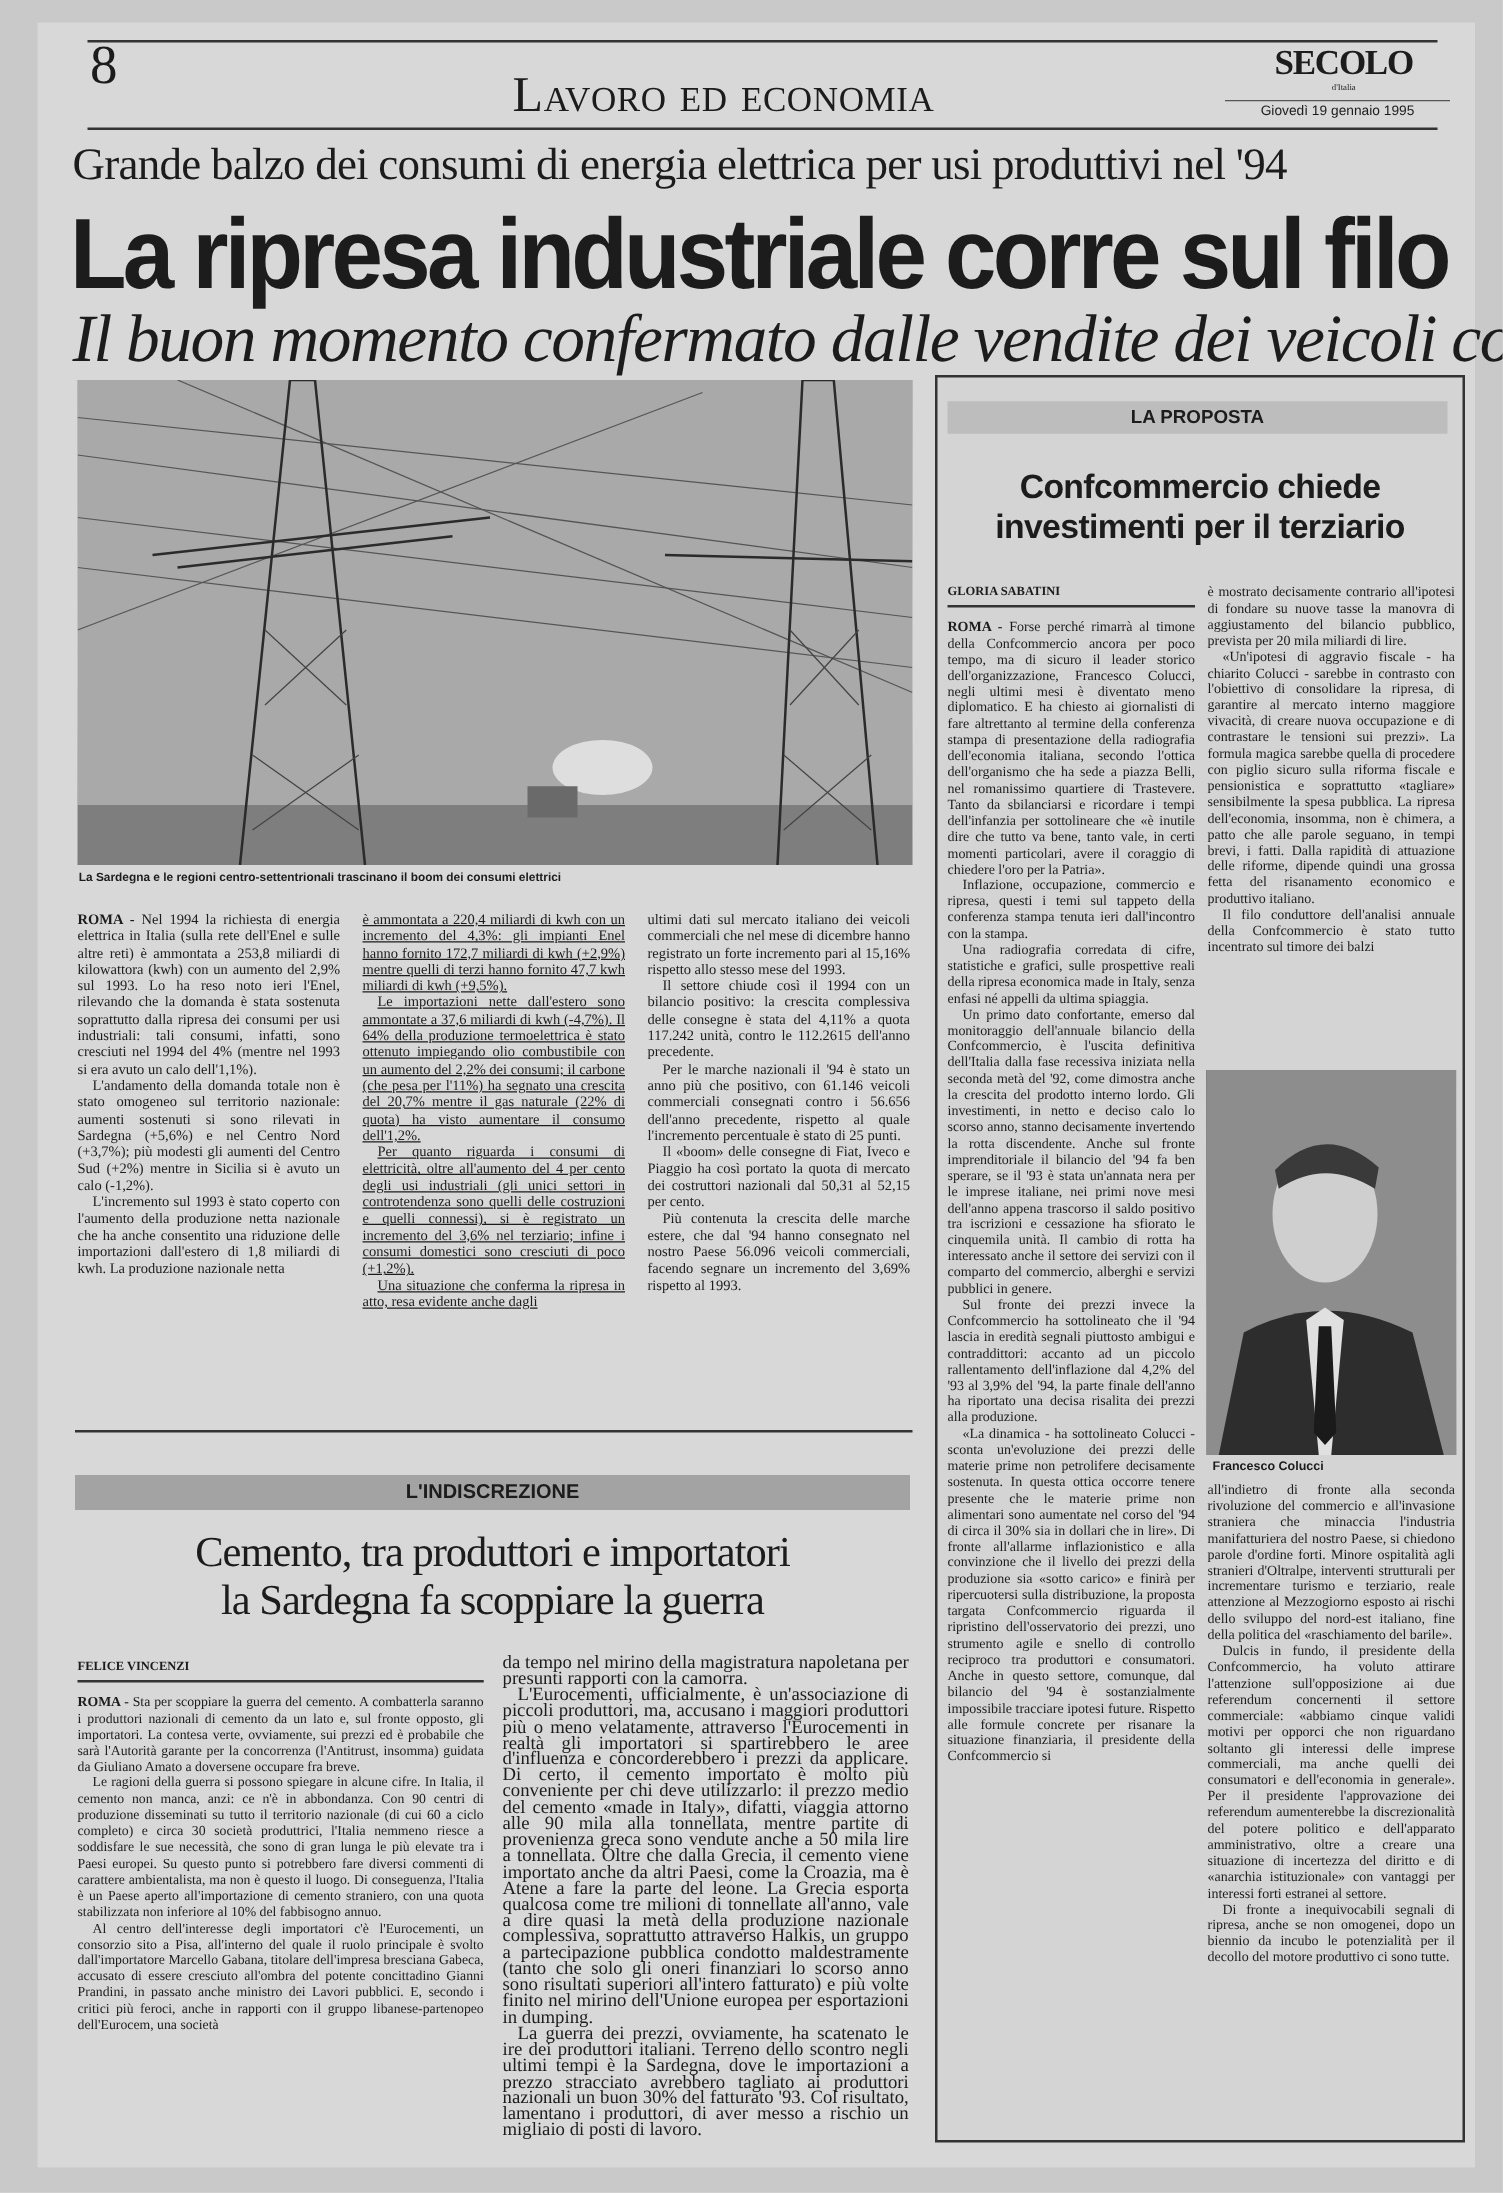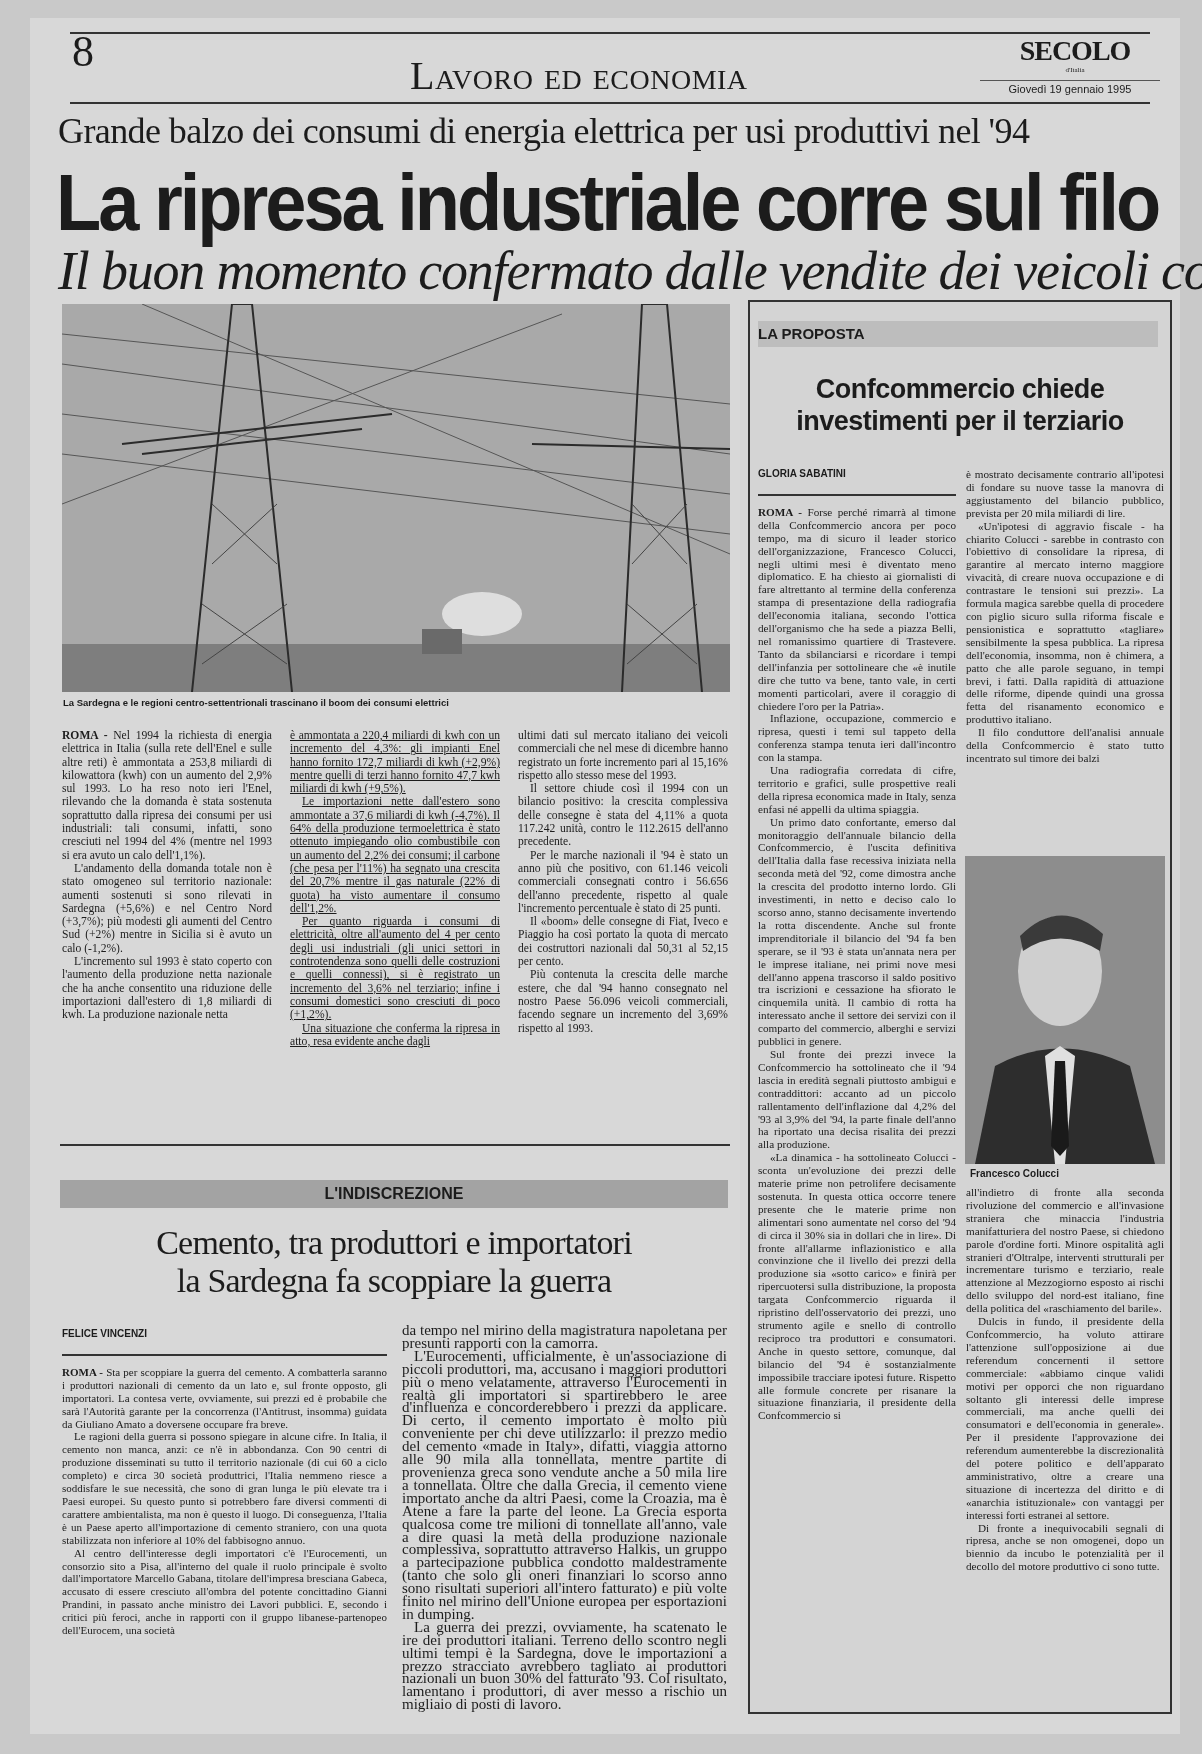--- a/index.html
+++ b/index.html
@@ -17,23 +17,23 @@
   .kicker { left:28px; top:92px; width:1100px; font-size:36px; letter-spacing:-0.6px; white-space:nowrap; }
   .headline { left:26px; top:140px; width:1110px; font-family:"Liberation Sans", sans-serif; font-weight:bold; font-size:74px; letter-spacing:-3px; white-space:nowrap; line-height:84px; transform:scaleY(1.08); transform-origin:top left; }
   .subhead { left:28px; top:222px; width:1110px; font-style:italic; font-size:54px; letter-spacing:-1.2px; white-space:nowrap; }
   .photo { left:32px; top:286px; width:668px; height:388px; background:linear-gradient(#9a9a9a,#b9b9b9 60%,#8a8a8a); overflow:hidden; }
   .caption { left:33px; top:679px; font-family:"Liberation Sans", sans-serif; font-weight:bold; font-size:9.5px; white-space:nowrap; }
   .col { font-size:11.6px; line-height:13.3px; text-align:justify; hyphens:auto; }
   .col p { margin:0; text-indent:12px; }
   .col p.first { text-indent:0; }
   .dateline { font-weight:bold; }
   .box { left:718px; top:282px; width:420px; height:1410px; border:2px solid #333; background:#d4d4d4; }
-  .box-label { left:728px; top:303px; width:400px; height:26px; background:#bdbdbd; text-align:left; font-family:"Liberation Sans", sans-serif; font-weight:bold; font-size:15px; line-height:26px; }
+  .box-label { left:728px; top:303px; width:400px; height:26px; background:#bdbdbd; text-align:center; font-family:"Liberation Sans", sans-serif; font-weight:bold; font-size:15px; line-height:26px; }
   .box-title { left:730px; top:355px; width:400px; text-align:center; font-family:"Liberation Sans", sans-serif; font-weight:bold; font-size:27px; line-height:32px; letter-spacing:-0.5px; }
-  .byline { font-family:Liberation Sans, sans-serif; font-weight:bold; font-size:10px; border-bottom:2px solid #333; padding-bottom:13px; }
+  .byline { font-family:Liberation Serif, serif; font-weight:bold; font-size:10px; border-bottom:2px solid #333; padding-bottom:3px; }
   .portrait { left:935px; top:838px; width:200px; height:308px; background:linear-gradient(135deg,#5a5a5a,#9a9a9a 45%,#5a5a5a); overflow:hidden; }
   .portrait-caption { left:940px; top:1150px; font-family:"Liberation Sans", sans-serif; font-weight:bold; font-size:10px; }
   .side-label { left:30px; top:1162px; width:668px; height:28px; background:#a3a3a3; text-align:center; font-family:"Liberation Sans", sans-serif; font-weight:bold; font-size:16px; line-height:28px; }
   .side-title { left:30px; top:1206px; width:668px; text-align:center; font-size:34px; line-height:38px; letter-spacing:-0.8px; }
 </style>
 </head>
 <body>
 
 <div class="page">
 
@@ -125,21 +125,21 @@
   </div>
 
   <div class="abs box"></div>
   <div class="abs box-label">LA PROPOSTA</div>
   <div class="abs box-title">Confcommercio chiede investimenti per il terziario</div>
 
   <div class="abs col" style="left:728px; top:450px; width:198px; font-size:11.2px; line-height:12.9px;">
     <div class="byline" style="margin-bottom:10px;">GLORIA SABATINI</div>
     <p class="first"><span class="dateline">ROMA -</span> <span>Forse perché rimarrà al timone della Confcommercio ancora per poco tempo, ma di sicuro il leader storico dell'organizzazione, Francesco Colucci, negli ultimi mesi è diventato meno diplomatico. E ha chiesto ai giornalisti di fare altrettanto al termine della conferenza stampa di presentazione della radiografia dell'economia italiana, secondo l'ottica dell'organismo che ha sede a piazza Belli, nel romanissimo quartiere di Trastevere. Tanto da sbilanciarsi e ricordare i tempi dell'infanzia per sottolineare che «è inutile dire che tutto va bene, tanto vale, in certi momenti particolari, avere il coraggio di chiedere l'oro per la Patria».</span></p>
     <p>Inflazione, occupazione, commercio e ripresa, questi i temi sul tappeto della conferenza stampa tenuta ieri dall'incontro con la stampa.</p>
-    <p>Una radiografia corredata di cifre, territorio e grafici, sulle prospettive reali della ripresa economica made in Italy, senza enfasi né appelli da ultima spiaggia.</p>
+    <p>Una radiografia corredata di cifre, statistiche e grafici, sulle prospettive reali della ripresa economica made in Italy, senza enfasi né appelli da ultima spiaggia.</p>
     <p>Un primo dato confortante, emerso dal monitoraggio dell'annuale bilancio della Confcommercio, è l'uscita definitiva dell'Italia dalla fase recessiva iniziata nella seconda metà del '92, come dimostra anche la crescita del prodotto interno lordo. Gli investimenti, in netto e deciso calo lo scorso anno, stanno decisamente invertendo la rotta discendente. Anche sul fronte imprenditoriale il bilancio del '94 fa ben sperare, se il '93 è stata un'annata nera per le imprese italiane, nei primi nove mesi dell'anno appena trascorso il saldo positivo tra iscrizioni e cessazione ha sfiorato le cinquemila unità. Il cambio di rotta ha interessato anche il settore dei servizi con il comparto del commercio, alberghi e servizi pubblici in genere.</p>
     <p>Sul fronte dei prezzi invece la Confcommercio ha sottolineato che il '94 lascia in eredità segnali piuttosto ambigui e contraddittori: accanto ad un piccolo rallentamento dell'inflazione dal 4,2% del '93 al 3,9% del '94, la parte finale dell'anno ha riportato una decisa risalita dei prezzi alla produzione.</p>
     <p>«La dinamica - ha sottolineato Colucci - sconta un'evoluzione dei prezzi delle materie prime non petrolifere decisamente sostenuta. In questa ottica occorre tenere presente che le materie prime non alimentari sono aumentate nel corso del '94 di circa il 30% sia in dollari che in lire». Di fronte all'allarme inflazionistico e alla convinzione che il livello dei prezzi della produzione sia «sotto carico» e finirà per ripercuotersi sulla distribuzione, la proposta targata Confcommercio riguarda il ripristino dell'osservatorio dei prezzi, uno strumento agile e snello di controllo reciproco tra produttori e consumatori. Anche in questo settore, comunque, dal bilancio del '94 è sostanzialmente impossibile tracciare ipotesi future. Rispetto alle formule concrete per risanare la situazione finanziaria, il presidente della Confcommercio si</p>
   </div>
   <div class="abs col" style="left:936px; top:450px; width:198px; font-size:11.2px; line-height:12.9px;">
     <p class="first">è mostrato decisamente contrario all'ipotesi di fondare su nuove tasse la manovra di aggiustamento del bilancio pubblico, prevista per 20 mila miliardi di lire.</p>
     <p>«Un'ipotesi di aggravio fiscale - ha chiarito Colucci - sarebbe in contrasto con l'obiettivo di consolidare la ripresa, di garantire al mercato interno maggiore vivacità, di creare nuova occupazione e di contrastare le tensioni sui prezzi». La formula magica sarebbe quella di procedere con piglio sicuro sulla riforma fiscale e pensionistica e soprattutto «tagliare» sensibilmente la spesa pubblica. La ripresa dell'economia, insomma, non è chimera, a patto che alle parole seguano, in tempi brevi, i fatti. Dalla rapidità di attuazione delle riforme, dipende quindi una grossa fetta del risanamento economico e produttivo italiano.</p>
     <p>Il filo conduttore dell'analisi annuale della Confcommercio è stato tutto incentrato sul timore dei balzi</p>
   </div>
 

